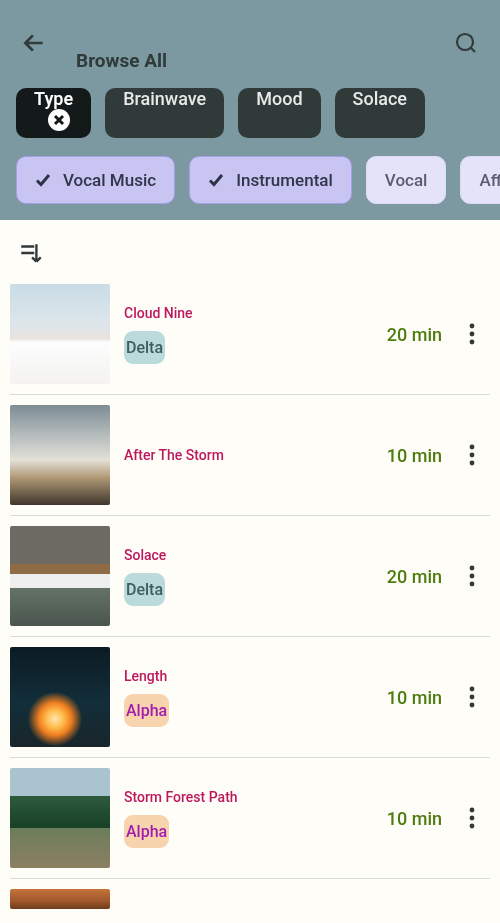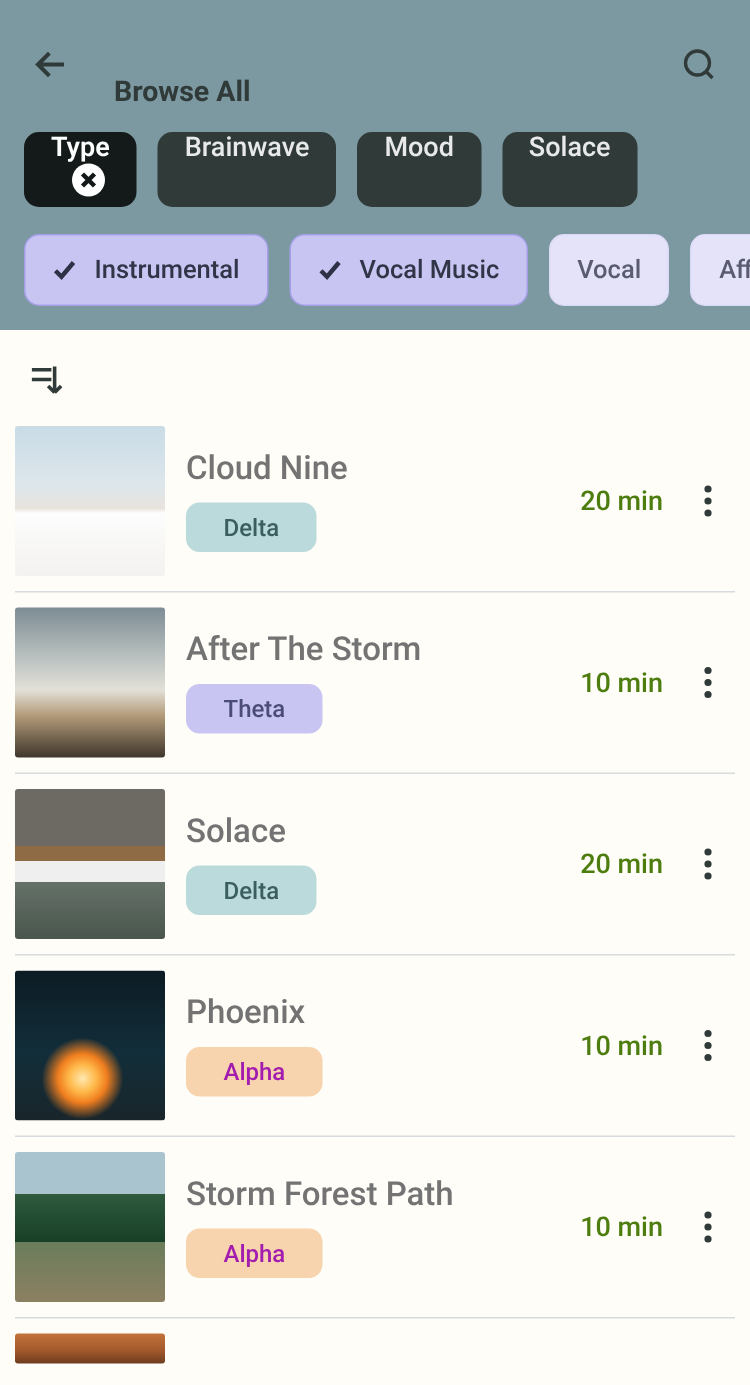--- a/index.html
+++ b/index.html
@@ -28,26 +28,26 @@
 
   .content { background:#FFFDF7; width:100%; }
   .sort-row { padding:18px 16px 6px 16px; }
   .sort-btn { width:30px; height:30px; display:flex; align-items:center; justify-content:center; }
   .sort-btn svg { width:26px; height:26px; stroke:#2F3A39; stroke-width:2.2; fill:none; }
 
   .list { padding:0 10px; }
   .row { display:flex; align-items:center; padding:10px 0; border-bottom:1px solid #D6DCDD; }
   .thumb { width:100px; height:100px; flex:0 0 100px; border-radius:2px; position:relative; overflow:hidden; }
   .info { flex:1; min-width:0; padding:0 14px; display:flex; flex-direction:column; justify-content:center; gap:10px; }
-  .track-title { font-size:22px; font-weight:500; color:#737373; white-space:nowrap; overflow:hidden; text-overflow:clip;}
+  .track-title { font-size:14px; font-weight:500; color:#be185d; white-space:nowrap; overflow:hidden; text-overflow:clip;}
   .row.fade .track-title {
     -webkit-mask-image: linear-gradient(to right, #000 85%, transparent 100%);
             mask-image: linear-gradient(to right, #000 85%, transparent 100%);
   }
-  .tag { align-self:flex-start; padding:7px 25px; border-radius:9px; font-size:16px; font-weight:500; }
+  .tag { align-self:flex-start; padding:7px 2px; border-radius:9px; font-size:16px; font-weight:500; }
   .tag.delta { background:#BBDADB; color:#3B5E5F; }
   .tag.theta { background:#C8C5F2; color:#4B4C77; }
   .tag.alpha { background:#F8D4AE; color:#a21caf; }
   .meta { flex:0 0 auto; display:flex; align-items:center; gap:18px; padding-right:6px; }
   .duration { font-size:18px; color:#4d7c0f; font-weight:500; }
   .more-btn { width:24px; height:30px; display:flex; align-items:center; justify-content:center; }
   .more-btn svg { fill:#2F3A39; }
 
   
   .thumb.sky { background:linear-gradient(to bottom,#C9DCE6 0%,#DDE6EB 40%,#E9E3DE 55%,#FDFDFD 58%,#F3F2F0 100%); }
@@ -100,29 +100,29 @@
     </div>
   </div>
 
   <div class="filter-row-2">
     <div class="type-chip selected">
       <span class="check">
           <svg viewBox="0 0 16 16">
             <path d="M2 8.5l4 4L14 3"></path>
           </svg>
         </span>
-      <span>Instrumental</span>
+      <span>Vocal Music</span>
     </div>
     <div class="type-chip selected">
       <span class="check">
           <svg viewBox="0 0 16 16">
             <path d="M2 8.5l4 4L14 3"></path>
           </svg>
         </span>
-      <span>Vocal Music</span>
+      <span>Instrumental</span>
     </div>
     <div class="type-chip unselected">
       <span>Vocal</span>
     </div>
     <div class="type-chip unselected">
       <span>Affirmations</span>
     </div>
   </div>
 </div>
 
@@ -153,21 +153,20 @@
               <circle cx="3" cy="19" r="2.4"></circle>
             </svg>
         </div>
       </div>
     </div>
 
     <div class="row">
       <div class="thumb storm"></div>
       <div class="info">
         <div class="track-title">After The Storm</div>
-        <div class="tag theta">Theta</div>
       </div>
       <div class="meta">
         <div class="duration">10 min</div>
         <div class="more-btn">
           <svg width="6" height="22" viewBox="0 0 6 22">
               <circle cx="3" cy="3" r="2.4"></circle>
               <circle cx="3" cy="11" r="2.4"></circle>
               <circle cx="3" cy="19" r="2.4"></circle>
             </svg>
         </div>
@@ -188,21 +187,21 @@
               <circle cx="3" cy="11" r="2.4"></circle>
               <circle cx="3" cy="19" r="2.4"></circle>
             </svg>
         </div>
       </div>
     </div>
 
     <div class="row">
       <div class="thumb fire"></div>
       <div class="info">
-        <div class="track-title">Phoenix</div>
+        <div class="track-title">Length</div>
         <div class="tag alpha">Alpha</div>
       </div>
       <div class="meta">
         <div class="duration">10 min</div>
         <div class="more-btn">
           <svg width="6" height="22" viewBox="0 0 6 22">
               <circle cx="3" cy="3" r="2.4"></circle>
               <circle cx="3" cy="11" r="2.4"></circle>
               <circle cx="3" cy="19" r="2.4"></circle>
             </svg>

